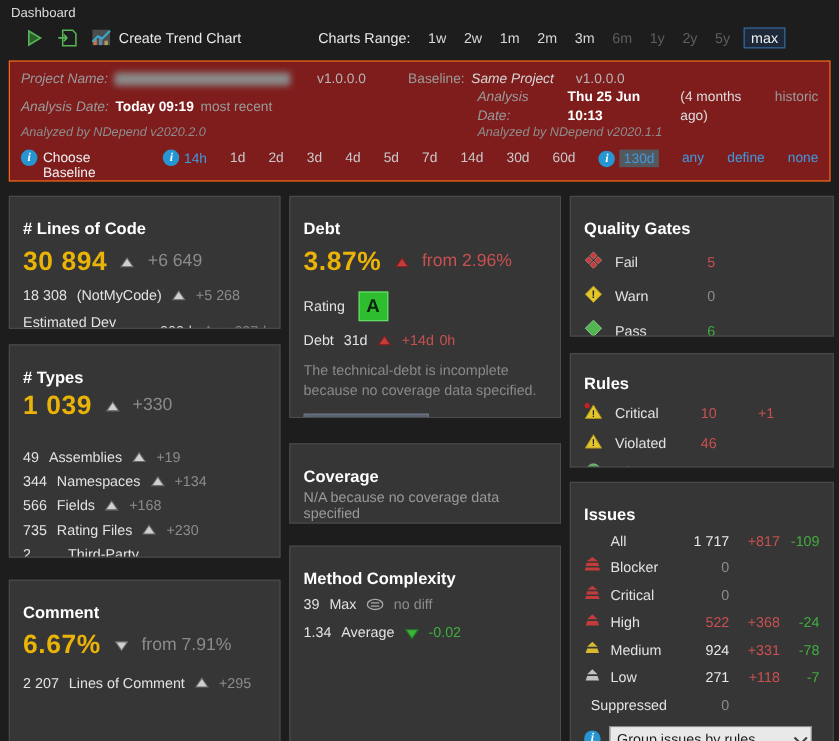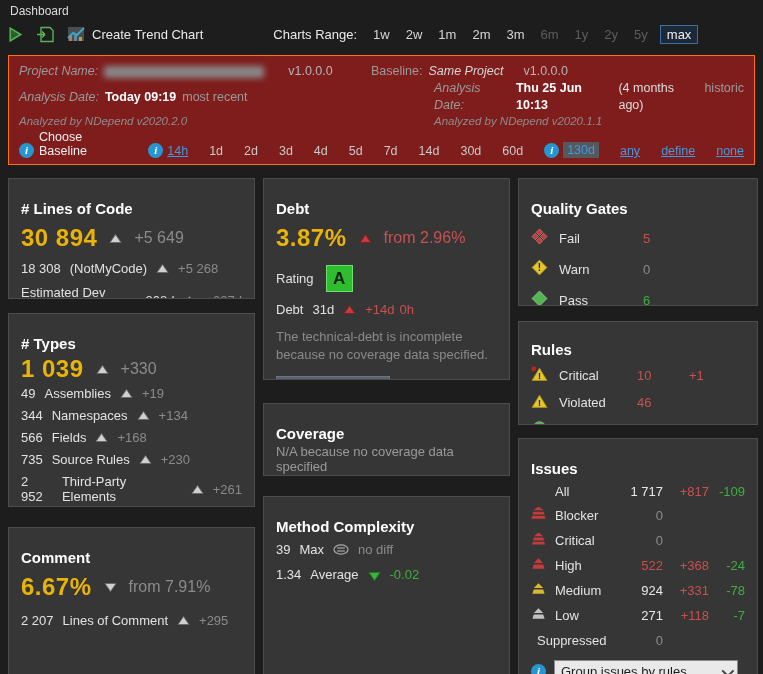--- a/index.html
+++ b/index.html
@@ -5,21 +5,21 @@
   * { box-sizing: border-box; }
   html,body { margin:0; padding:0; }
   body {
     width:763px; height:674px; overflow:hidden;
     background:#1d1d1d; color:#e0e0e0;
     font-family:"Liberation Sans", sans-serif;
   }
   .window-title { font-size:12px; color:#dcdcdc; padding:4px 0 1px 10px; }
 
   
-  .toolbar { display:flex; align-items:center; height:30px; padding:0 5px; }
+  .toolbar { display:flex; align-items:center; height:30px; padding:0 21px; }
   .tbtn { display:inline-flex; align-items:center; gap:7px; cursor:pointer; padding:2px; }
   .tbtn + .tbtn { margin-left:8px; }
   .trend-btn { margin-left:38px; font-size:13px; color:#eaeaea; }
   .charts-range-label { margin-left:68px; font-size:13px; color:#eaeaea; }
   .range { font-size:13px; color:#d6d6d6; margin-left:16px; cursor:pointer; }
   .range.disabled { color:#5e5e5e; cursor:default; }
   .range.selected { border:1px solid #3a6ea5; background:#1d2938; padding:1px 6px; margin-left:12px; color:#f0f0f0; }
 
   
   .project-panel {
@@ -34,25 +34,25 @@
   .lab { color:#9a9a9a; }
   .strong { color:#ffffff; font-weight:bold; }
   .soft { color:#9a9a9a; }
   .mid { color:#dddddd; }
   .it { font-style:italic; color:#d6d6d6; }
   .ver { color:#b5b5b5; }
   .analyzed { font-style:italic; color:#8d8d8d; font-size:11.5px; line-height:15px; }
   .redacted { display:inline-block; width:160px; height:12px; background:#8a8a8a; filter:blur(3px); border-radius:2px; margin-right:18px; }
 
   
-  .chooser { display:flex; align-items:flex-end; margin-top:7px; height:22px; font-size:12.5px; }
+  .chooser { display:flex; align-items:flex-start; margin-top:7px; height:22px; font-size:12.5px; }
   .chooser .label { color:#f0f0f0; margin:0 26px 0 5px; }
   .opt { margin-left:21px; cursor:pointer; }
   .opt-plain { color:#c9c9c9; }
-  .opt-link { color:#3e9ae0;text-decoration:underline; }
+  .opt-link { color:#3e9ae0; }
   .opt-selected { color:#3e9ae0; background:#55585d; padding:1px 4px; }
   .info-icon { display:inline-block; width:15px; height:15px; border-radius:50%; background:#2596d1;
     color:#fff; text-align:center; line-height:15px; font-size:11px; font-weight:bold;
     font-family:"Liberation Serif", serif; font-style:italic; flex-shrink:0; }
   .info-icon::after { content:"i"; }
   .opt-wrap { display:inline-flex; align-items:center; gap:4px; margin-left:21px; }
   .opt-wrap .opt { margin-left:0; }
 
   
   .grid { display:grid; grid-template-columns:247px 247px 1fr; gap:8px; padding:0 8px; margin-top:13px; }
@@ -211,21 +211,21 @@
 
   <div class="col">
 
     <div class="panel" style="height:121px; margin-bottom:14px;">
       <h2># Lines of Code</h2>
       <div class="big">
         <span class="bigval">30 894</span>
         <svg class="tri" width="13" height="11" viewBox="0 0 13 11">
             <polygon points="6.5,1.5 12,9.5 1,9.5" fill="#d0d0d0" stroke="#6a6a6a"></polygon>
           </svg>
-        <span class="dim">+5 649</span>
+        <span class="dim">+6 649</span>
       </div>
       <div class="stat-row">
         <span>18 308</span>
         <span>(NotMyCode)</span>
         <svg class="tri" width="13" height="11" viewBox="0 0 13 11">
             <polygon points="6.5,1.5 12,9.5 1,9.5" fill="#d0d0d0" stroke="#6a6a6a"></polygon>
           </svg>
         <span class="dim">+5 268</span>
       </div>
       <div class="stat-row">
@@ -240,21 +240,21 @@
 
     <div class="panel" style="height:194px; margin-bottom:20px;">
       <h2># Types</h2>
       <div class="big" style="margin-top:-4px;">
         <span class="bigval">1 039</span>
         <svg class="tri" width="13" height="11" viewBox="0 0 13 11">
             <polygon points="6.5,1.5 12,9.5 1,9.5" fill="#d0d0d0" stroke="#6a6a6a"></polygon>
           </svg>
         <span class="dim">+330</span>
       </div>
-      <div class="stat-row" style="margin-top:3px;">
+      <div class="stat-row" style="margin-top:25px;">
         <span>49</span>
         <span>Assemblies</span>
         <svg class="tri" width="13" height="11" viewBox="0 0 13 11">
             <polygon points="6.5,1.5 12,9.5 1,9.5" fill="#d0d0d0" stroke="#6a6a6a"></polygon>
           </svg>
         <span class="dim">+19</span>
       </div>
       <div class="stat-row" style="margin-top:7px;">
         <span>344</span>
         <span>Namespaces</span>
@@ -266,21 +266,21 @@
       <div class="stat-row" style="margin-top:7px;">
         <span>566</span>
         <span>Fields</span>
         <svg class="tri" width="13" height="11" viewBox="0 0 13 11">
             <polygon points="6.5,1.5 12,9.5 1,9.5" fill="#d0d0d0" stroke="#6a6a6a"></polygon>
           </svg>
         <span class="dim">+168</span>
       </div>
       <div class="stat-row" style="margin-top:7px;text-align:right;">
         <span>735</span>
-        <span>Source Rules</span>
+        <span>Rating Files</span>
         <svg class="tri" width="13" height="11" viewBox="0 0 13 11">
             <polygon points="6.5,1.5 12,9.5 1,9.5" fill="#d0d0d0" stroke="#6a6a6a"></polygon>
           </svg>
         <span class="dim">+230</span>
       </div>
       <div class="stat-row" style="margin-top:7px;">
         <span>2 952</span>
         <span>Third-Party Elements</span>
         <svg class="tri" width="13" height="11" viewBox="0 0 13 11">
             <polygon points="6.5,1.5 12,9.5 1,9.5" fill="#d0d0d0" stroke="#6a6a6a"></polygon>

